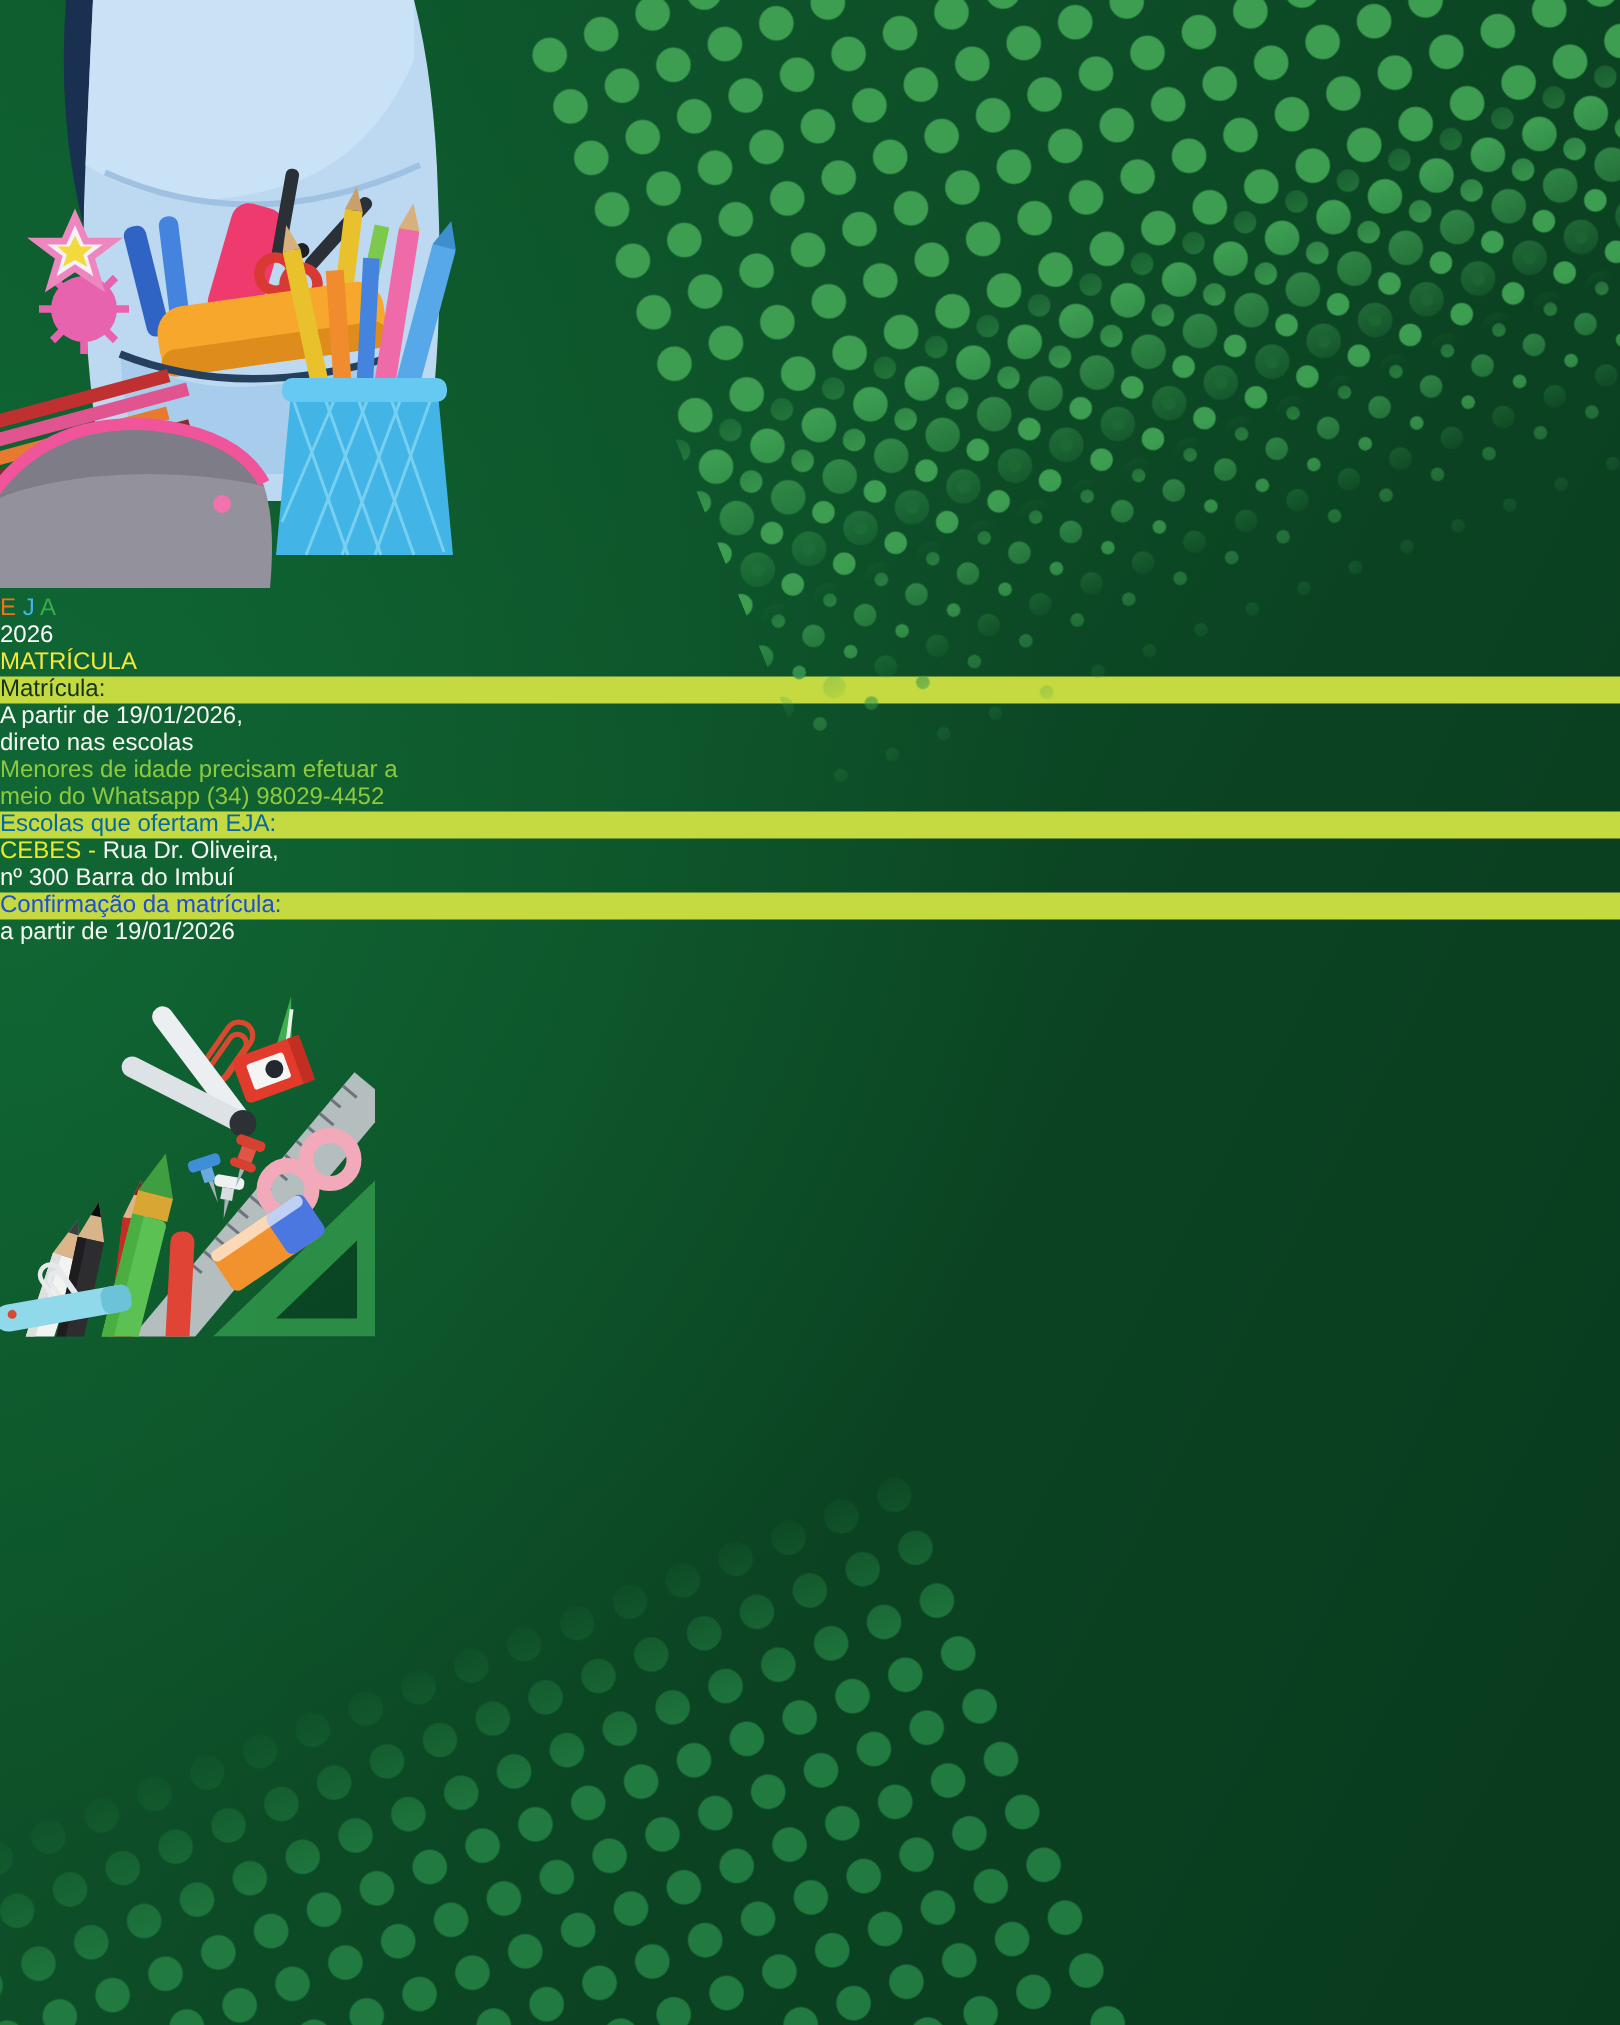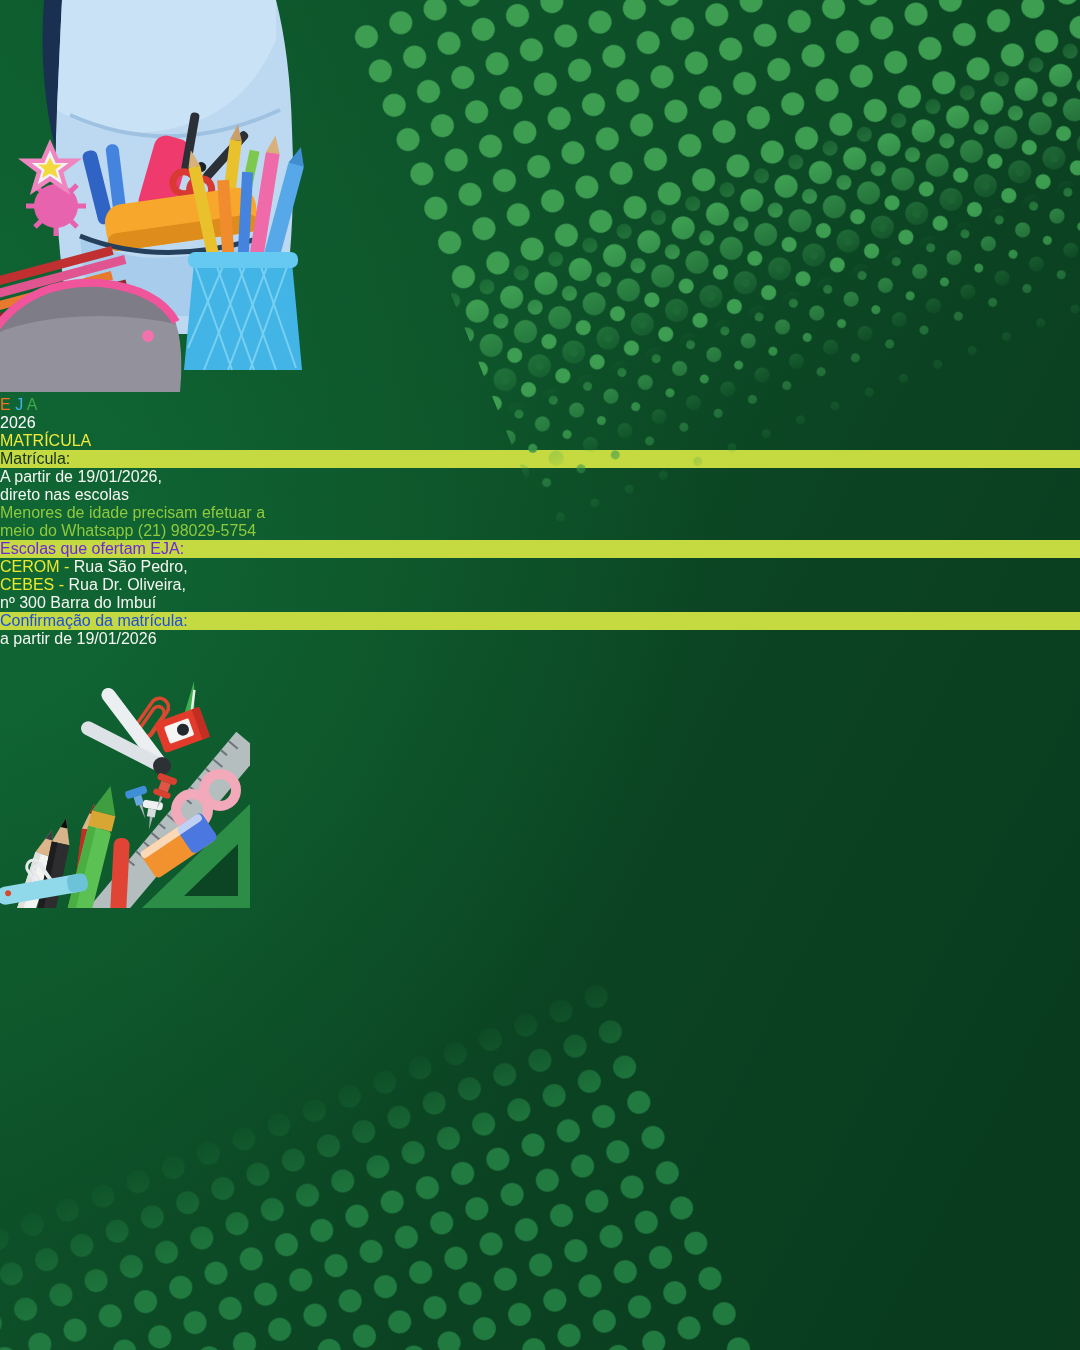--- a/index.html
+++ b/index.html
@@ -197,32 +197,27 @@
     <div class="tagline" style="color:#f2e93c">MATRÍCULA</div>
   </div>
 
   
   <div class="hbox" id="box-matricula" style="background:#c4da40;color:#13321d">Matrícula:</div>
   <div class="tline" id="date1" style="color:#f5f8f2">A partir de 19/01/2026,</div>
   <div class="tline" id="date2" style="color:#f5f8f2">direto nas escolas</div>
 
   <div class="note" style="color:#8fc93e">
     <div>Menores de idade precisam efetuar a</div>
-    <div>meio do Whatsapp (21) 98029-5754</div>
+    <div>meio do Whatsapp (34) 98029-4452</div>
   </div>
 
   
-  <div class="hbox" id="box-escolas" style="background:#c4da40;color:#6d28d9">Escolas que ofertam EJA:</div>
+  <div class="hbox" id="box-escolas" style="background:#c4da40;color:#0369a1">Escolas que ofertam EJA:</div>
 
   <div class="schools" style="color:#f5f8f2">
-    <div>
-      <span class="sname" style="color:#ebe92d">CEROM</span>
-      <span class="sname" style="color:#ebe92d">-</span>
-      <span>Rua São Pedro,</span>
-    </div>
     <div>
       <span class="sname" style="color:#ebe92d">CEBES</span>
       <span class="sname" style="color:#ebe92d">-</span>
       <span>Rua Dr. Oliveira,</span>
     </div>
     <div>
       <span>nº 300 Barra do Imbuí</span>
     </div>
   </div>
 

